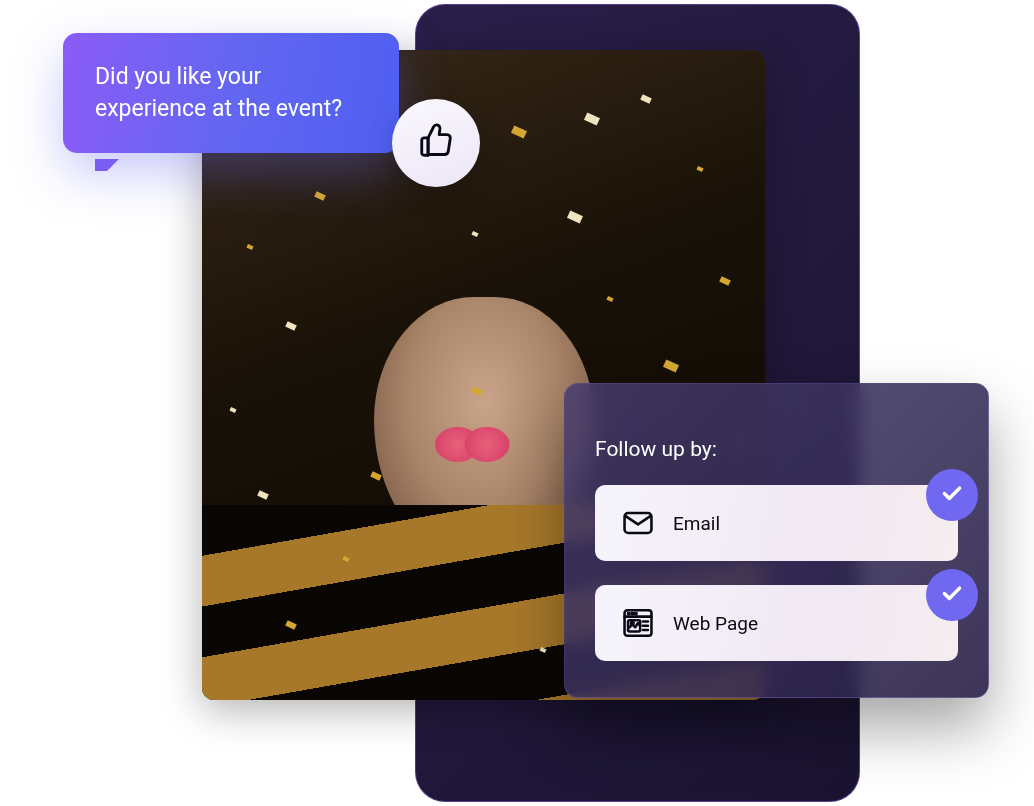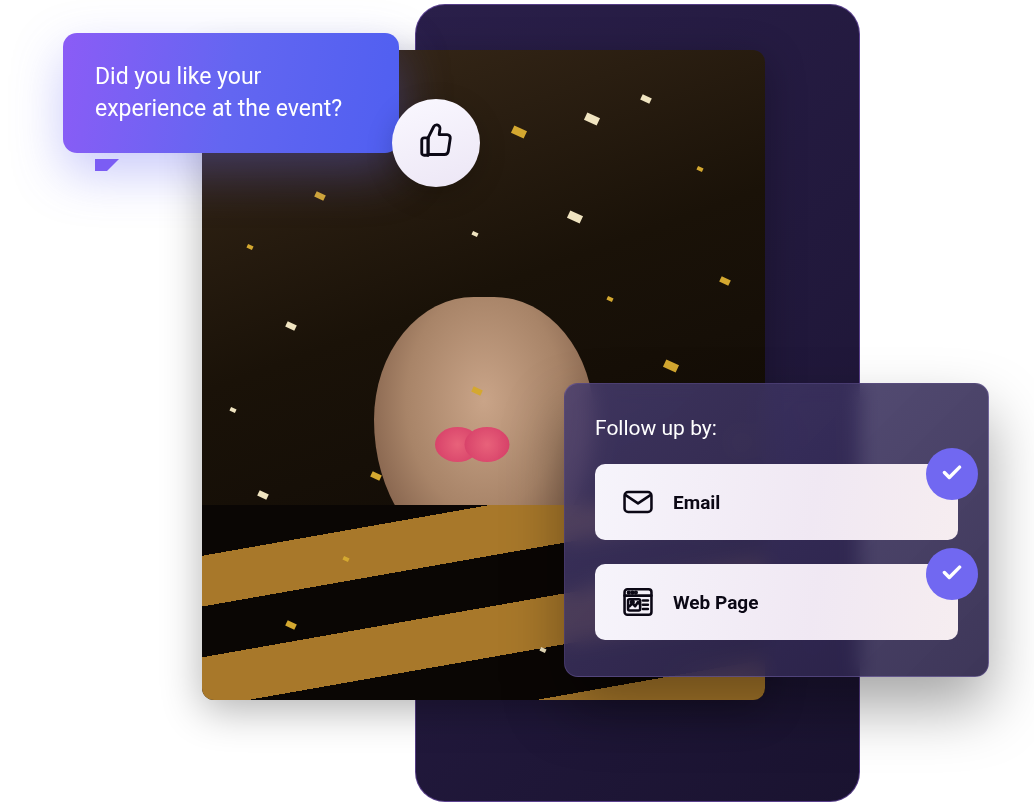--- a/index.html
+++ b/index.html
@@ -137,38 +137,39 @@
       border-radius: 14px;
       border: 1px solid rgba(180, 150, 255, 0.2);
       box-shadow: 0 30px 60px rgba(0,0,0,0.35);
       backdrop-filter: blur(10px);
     }
     .followup-title {
       color: #fff;
       font-size: 21px;
       font-weight: 400;
       margin-bottom: 24px;
+      margin-top: 21px;
     }
     .option-card {
       position: relative;
       display: flex;
       align-items: center;
       gap: 18px;
       padding: 21px 26px;
       background: linear-gradient(100deg, #f6f4fb 0%, #f0e8f3 60%, #f6edf0 100%);
       border-radius: 10px;
       margin-bottom: 24px;
       cursor: pointer;
     }
     .option-card:last-child { margin-bottom: 0; text-align: right; }
     .option-card svg.lead { width: 34px; height: 34px; flex-shrink: 0; }
     .option-label {
       color: #0b0815;
       font-size: 19px;
-      font-weight: 700;
+      font-weight: 400;
     }
     .check-badge {
       position: absolute;
       top: -16px;
       right: -20px;
       width: 52px;
       height: 52px;
       border-radius: 50%;
       background: #7168f1;
       display: flex;

